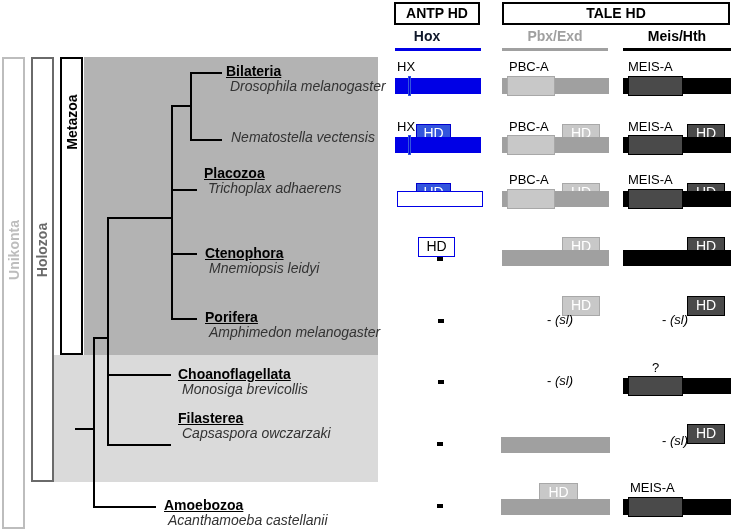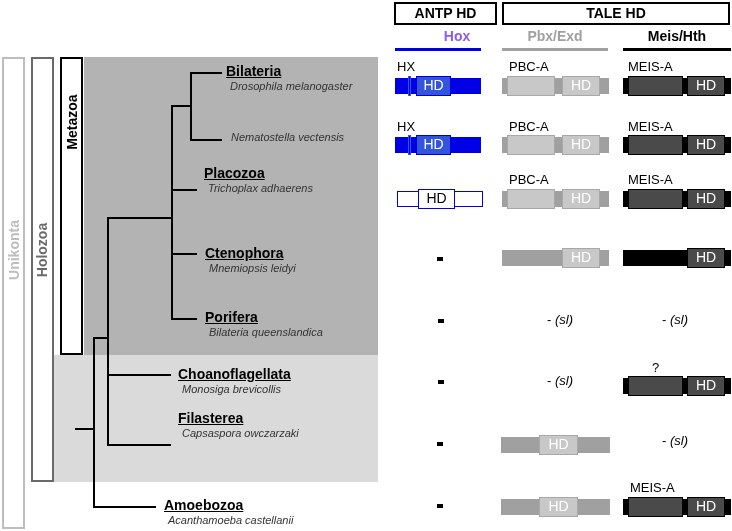--- a/index.html
+++ b/index.html
@@ -17,29 +17,29 @@
   .clade-label { position: absolute; font-weight: bold; font-size: 14px; white-space: nowrap;
                  transform: rotate(-90deg); transform-origin: center center; }
   .uni-label { color: #bdbdbd; left: -23px; top: 242px; width: 74px; text-align: center; }
   .holo-label { color: #6a6a6a; left: 10px; top: 242px; width: 64px; text-align: center; }
   .meta-label { color: #000; left: 43px; top: 114px; width: 58px; text-align: center; }
   
   .ln { position: absolute; background: #000; }
   
   .taxon { position: absolute; white-space: nowrap; }
   .taxon .nm { font-weight: bold; font-size: 14px; line-height: 16px; display: block; text-decoration: underline; }
-  .taxon .sp { font-style: italic; font-size: 11px; line-height: 15px; display: block; color: #333; padding-left: 4px; }
+  .taxon .sp { font-style: italic; font-size: 14px; line-height: 15px; display: block; color: #333; padding-left: 4px; }
   
   .hdr-box { border: 2px solid #000; box-sizing: border-box; text-align: center; font-weight: bold; font-size: 14px; line-height: 19px; background: #fff; }
   .col-label { text-align: center; font-weight: bold; font-size: 14px; }
   .col-bar { height: 3px; }
   
   .dtext { position: absolute; font-size: 13px; line-height: 14px; white-space: nowrap; }
   .seg { position: absolute; box-sizing: border-box; }
-  .hd { position: absolute; box-sizing: border-box; color: #fff; font-size: 14px; text-align: center; line-height: 17px; }
+  .hd { position: absolute; box-sizing: border-box; color: #fff; font-size: 14px; text-align: center; line-height: 17px; margin-top: 48px; }
   .dash { position: absolute; width: 6px; height: 4px; background: #000; }
   .sl { position: absolute; font-size: 13px; white-space: nowrap; }
   .sl i { font-style: italic; }
 </style>
 </head>
 <body>
 
 <div class="abs shade-metazoa"></div>
 <div class="abs shade-holozoa"></div>
 
@@ -84,39 +84,39 @@
 <div class="taxon" style="left:204px;top:165px;">
   <span class="nm">Placozoa</span>
   <span class="sp">Trichoplax adhaerens</span>
 </div>
 <div class="taxon" style="left:205px;top:245px;">
   <span class="nm">Ctenophora</span>
   <span class="sp">Mnemiopsis leidyi</span>
 </div>
 <div class="taxon" style="left:205px;top:309px;">
   <span class="nm">Porifera</span>
-  <span class="sp">Bilateria queenslandica</span>
+  <span class="sp">Amphimedon melanogaster</span>
 </div>
 <div class="taxon" style="left:178px;top:366px;">
   <span class="nm">Choanoflagellata</span>
   <span class="sp">Monosiga brevicollis</span>
 </div>
 <div class="taxon" style="left:178px;top:410px;">
   <span class="nm">Filasterea</span>
   <span class="sp">Capsaspora owczarzaki</span>
 </div>
 <div class="taxon" style="left:164px;top:497px;">
   <span class="nm">Amoebozoa</span>
   <span class="sp">Acanthamoeba castellanii</span>
 </div>
 
-<div class="abs hdr-box" style="left:394px;top:2px;width:103px;height:23px;">ANTP HD</div>
+<div class="abs hdr-box" style="left:394px;top:2px;width:86px;height:23px;">ANTP HD</div>
 <div class="abs hdr-box" style="left:502px;top:2px;width:228px;height:23px;">TALE HD</div>
 
-<div class="abs col-label" style="left:414px;top:28px;width:86px;color:#8b5cf6;">Hox</div>
+<div class="abs col-label" style="left:384px;top:28px;width:86px;color:#0f172a;">Hox</div>
 <div class="abs col-bar" style="left:395px;top:48px;width:86px;background:#0000e6;"></div>
 <div class="abs col-label" style="left:502px;top:28px;width:106px;color:#a0a0a0;">Pbx/Exd</div>
 <div class="abs col-bar" style="left:502px;top:48px;width:106px;background:#a0a0a0;"></div>
 <div class="abs col-label" style="left:623px;top:28px;width:108px;color:#000;">Meis/Hth</div>
 <div class="abs col-bar" style="left:623px;top:48px;width:108px;background:#000;"></div>
 
 <div>
   <div class="dtext" style="left:397px;top:60px;">HX</div>
   <div class="seg" style="left:395px;top:78px;width:86px;height:16px;background:#0000e6;"></div>
   <div class="seg" style="left:408px;top:76px;width:3px;height:20px;background:#0000e6;border:1px solid #3355dd;"></div>

